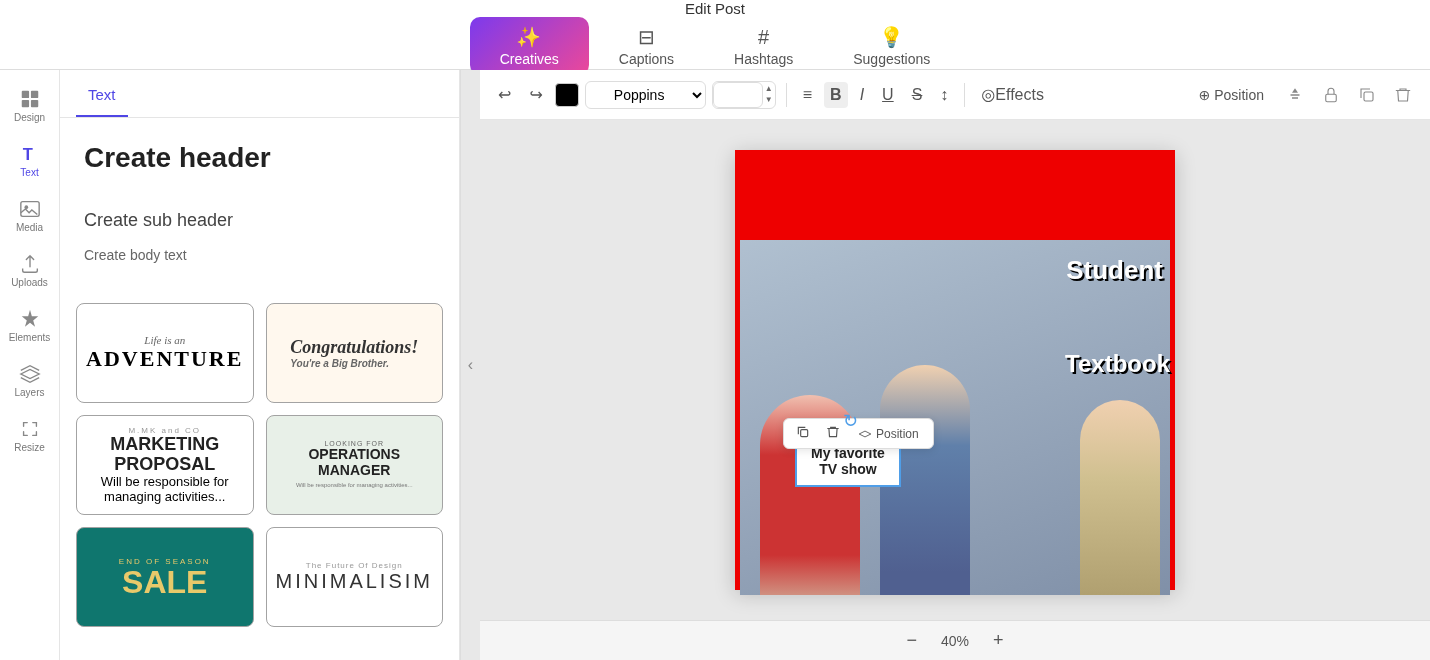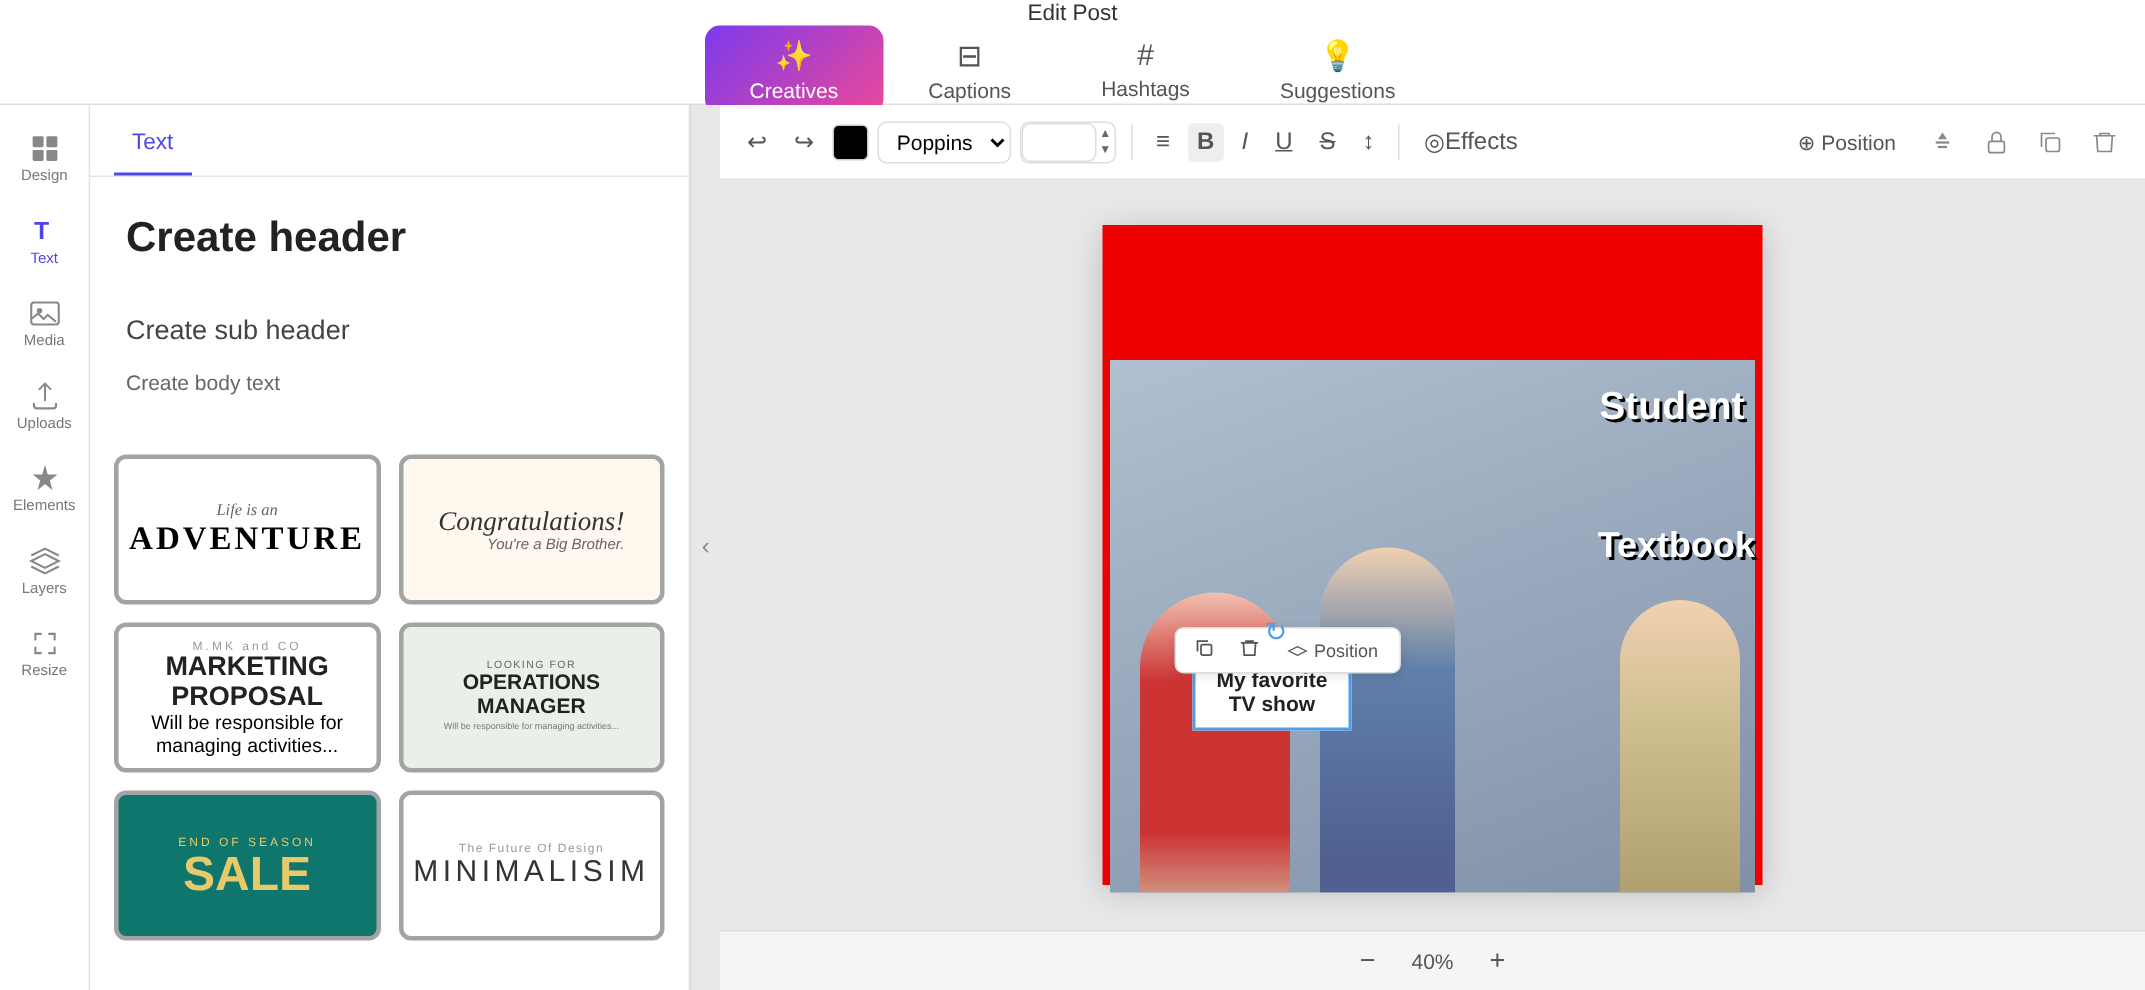--- a/index.html
+++ b/index.html
@@ -162,21 +162,21 @@
       border-radius: 6px;
     }
 
     .font-templates {
       display: grid;
       grid-template-columns: 1fr 1fr;
       gap: 12px;
       padding: 16px;
     }
     .font-template-card {
-      border: 3px solid #a3a3a3;
+      border: 1px solid #a3a3a3;
       border-radius: 8px;
       overflow: hidden;
       cursor: pointer;
       height: 100px;
       display: flex;
       align-items: center;
       justify-content: center;
       background: #fafafa;
       font-size: 13px;
     }
@@ -228,21 +228,21 @@
     .toolbar-btn.active { background: #eee; font-weight: bold; }
     .color-swatch {
       width: 24px;
       height: 24px;
       background: #000;
       border-radius: 4px;
       cursor: pointer;
       border: 1px solid #ccc;
     }
     .font-select {
-      padding: 4px 8px;
+      padding: 4px 24px;
       border: 1px solid #ddd;
       border-radius: 6px;
       font-size: 14px;
       cursor: pointer;
       background: #fff;
     }
     .font-size-input {
       width: 50px;
       padding: 4px 6px;
       border: 1px solid #ddd;
@@ -449,22 +449,23 @@
     }
 
     
     .adventure-text {
       text-align: center;
     }
     .adventure-text .life { font-style: italic; font-size: 11px; color: #666; }
     .adventure-text .main { font-size: 22px; font-weight: 900; text-transform: uppercase; font-family: Liberation Serif, serif; letter-spacing: 2px; }
 
     .congrats-text {
-      text-align: right;
+      text-align: left;
       padding: 8px;
+      font-weight: bold;
     }
     .congrats-text .main { font-size: 18px; font-style: italic; font-family: cursive; color: #333; }
     .congrats-text .sub { font-size: 10px; color: #666; font-style: italic; }
 
     .marketing-text {
       text-align: center;
       padding: 8px;
     }
     .marketing-text .company { font-size: 8px; color: #999; letter-spacing: 2px; }
     .marketing-text .main { font-size: 18px; font-weight: 900; text-transform: uppercase; color: #222; line-height: 1.1; }

